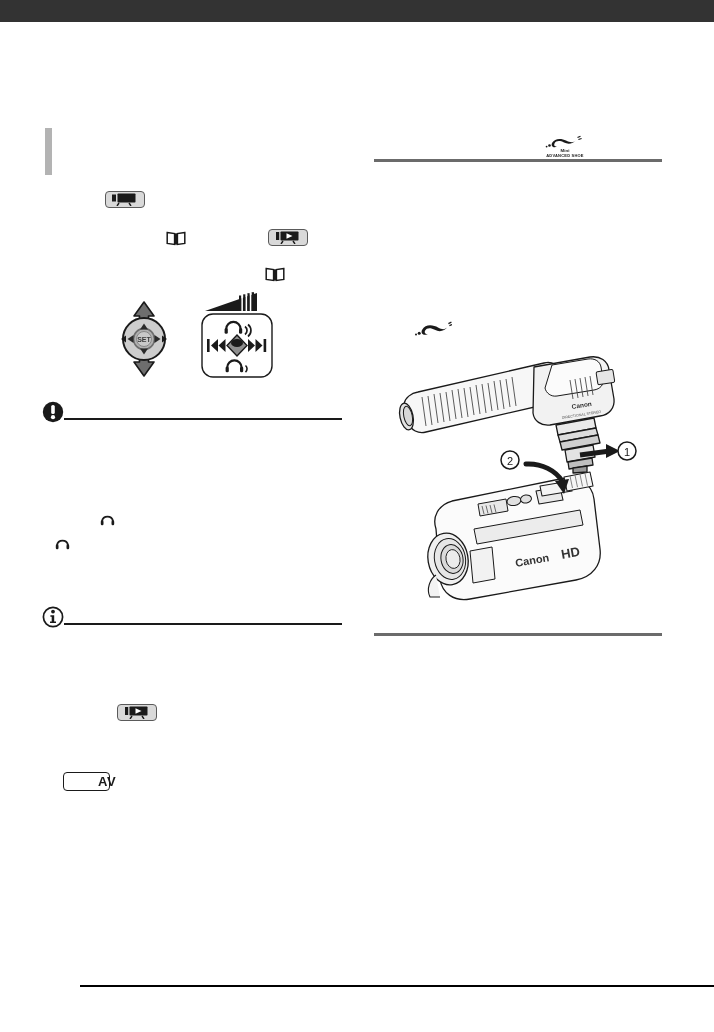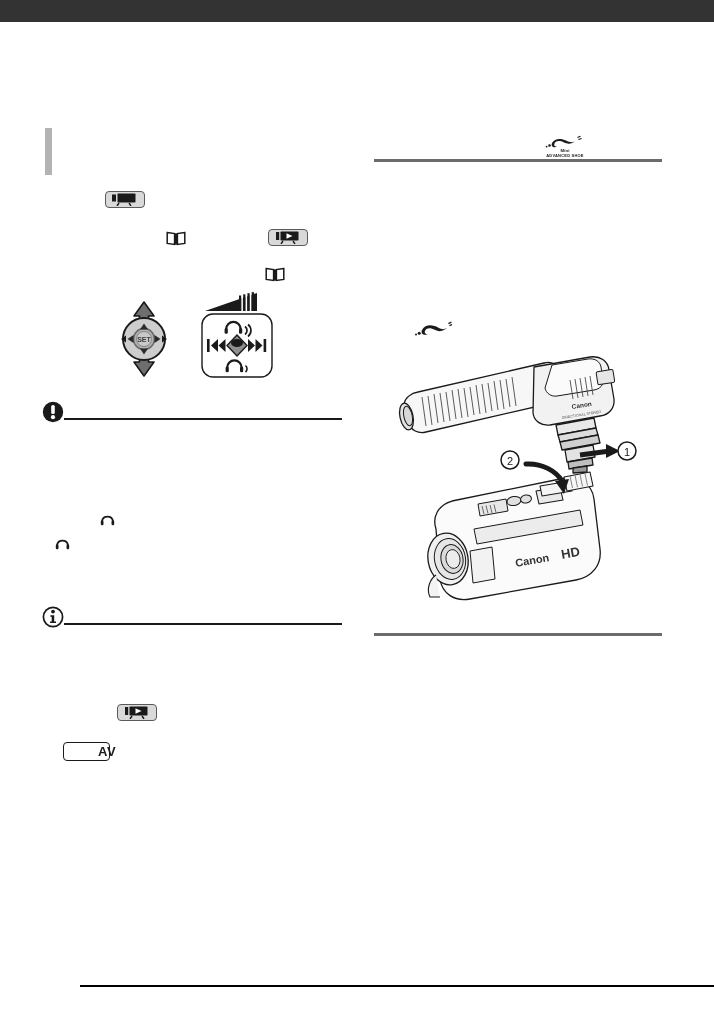--- a/index.html
+++ b/index.html
@@ -283,21 +283,21 @@
 
   <div class="icon-abs mode-badge" style="left:117px; top:704px;">
     <svg width="30" height="13" viewBox="0 0 30 13" aria-hidden="true">
       <rect x="3" y="1" width="3.2" height="8" fill="#1a1a1a"></rect>
       <rect x="7.5" y="0.5" width="18" height="9" rx="0.8" fill="#1a1a1a"></rect>
       <path d="M13.5 2.3 L19.5 5 L13.5 7.7 Z" fill="#ffffff"></path>
       <path d="M10 10 L8 13 M20 10 L22 13" stroke="#1a1a1a" stroke-width="1.4" fill="none"></path>
     </svg>
   </div>
 
-  <div class="icon-abs av-badge" style="left:63px; top:742px;padding-left:41px;">AV</div>
+  <div class="icon-abs av-badge" style="left:63px; top:772px;padding-left:41px;">AV</div>
 
   <div class="shoe-logo" style="left:540px; top:133px;">
     <svg width="50" height="26" viewBox="0 0 50 26" aria-hidden="true">
       <path d="M12 10 C15 4.5, 22 5.5, 26 7.5 C30 9.5, 34 10, 36 7
                C33 11, 28 11.5, 24 9.5 C20 7.5, 16 7.5, 14.5 10.5
                C13.5 12.5, 15 14, 17 13.5 C14 15.5, 10.5 13.5, 12 10 Z" fill="#1a1a1a"></path>
       <circle cx="9.5" cy="12.5" r="1.3" fill="#1a1a1a"></circle>
       <circle cx="6.6" cy="13.6" r="0.9" fill="#1a1a1a"></circle>
       <path d="M37.5 4.6 L40.5 3.2 M38.4 6.4 L41.6 5.4" stroke="#1a1a1a" stroke-width="1.1"></path>
       <text x="25" y="19.3" text-anchor="middle" font-family="'Liberation Sans', sans-serif" font-size="4.4" font-weight="bold" fill="#1a1a1a">Mini</text>

